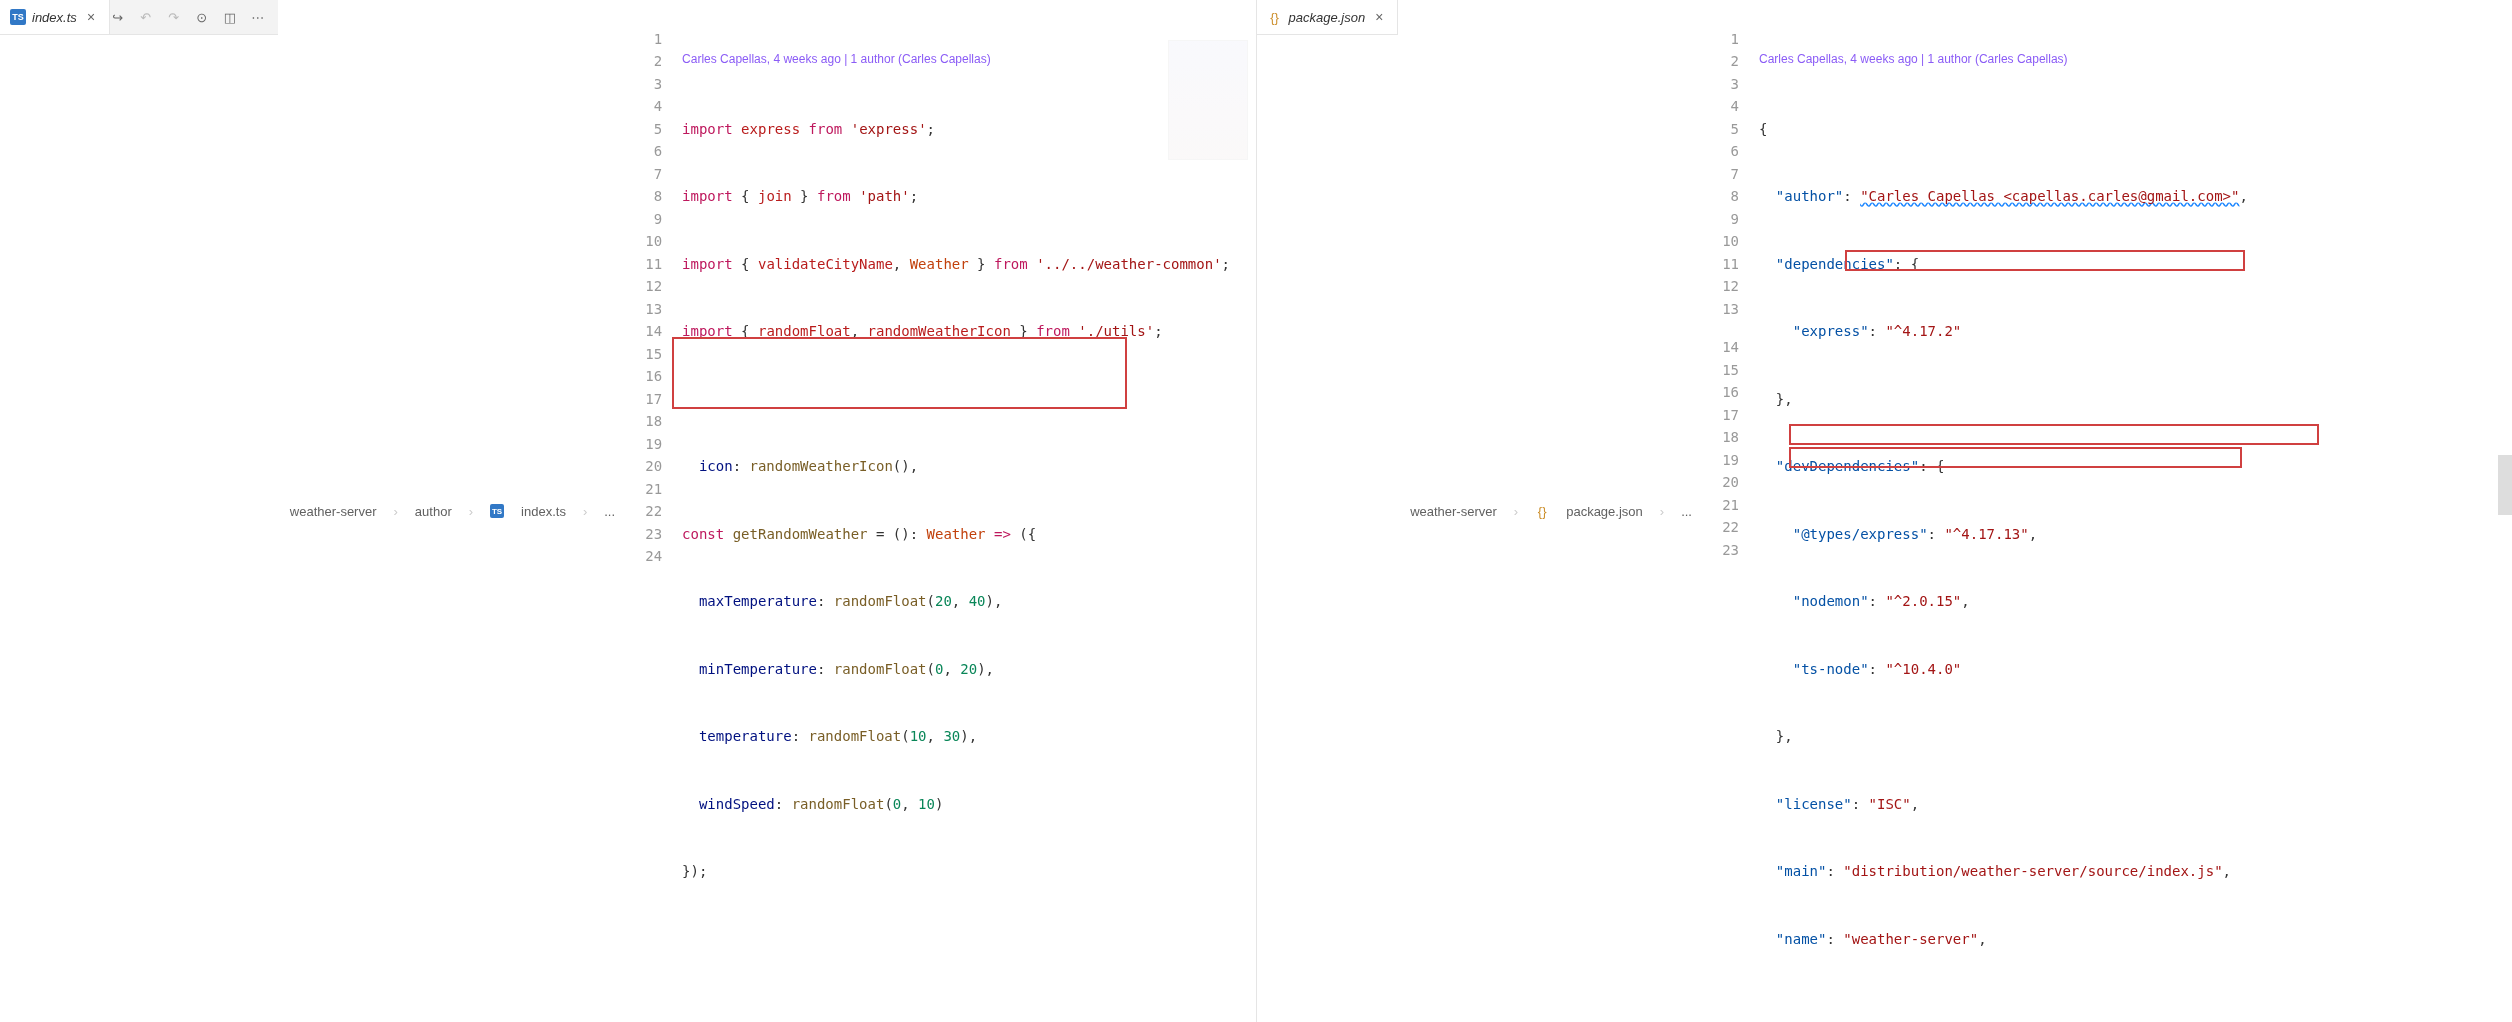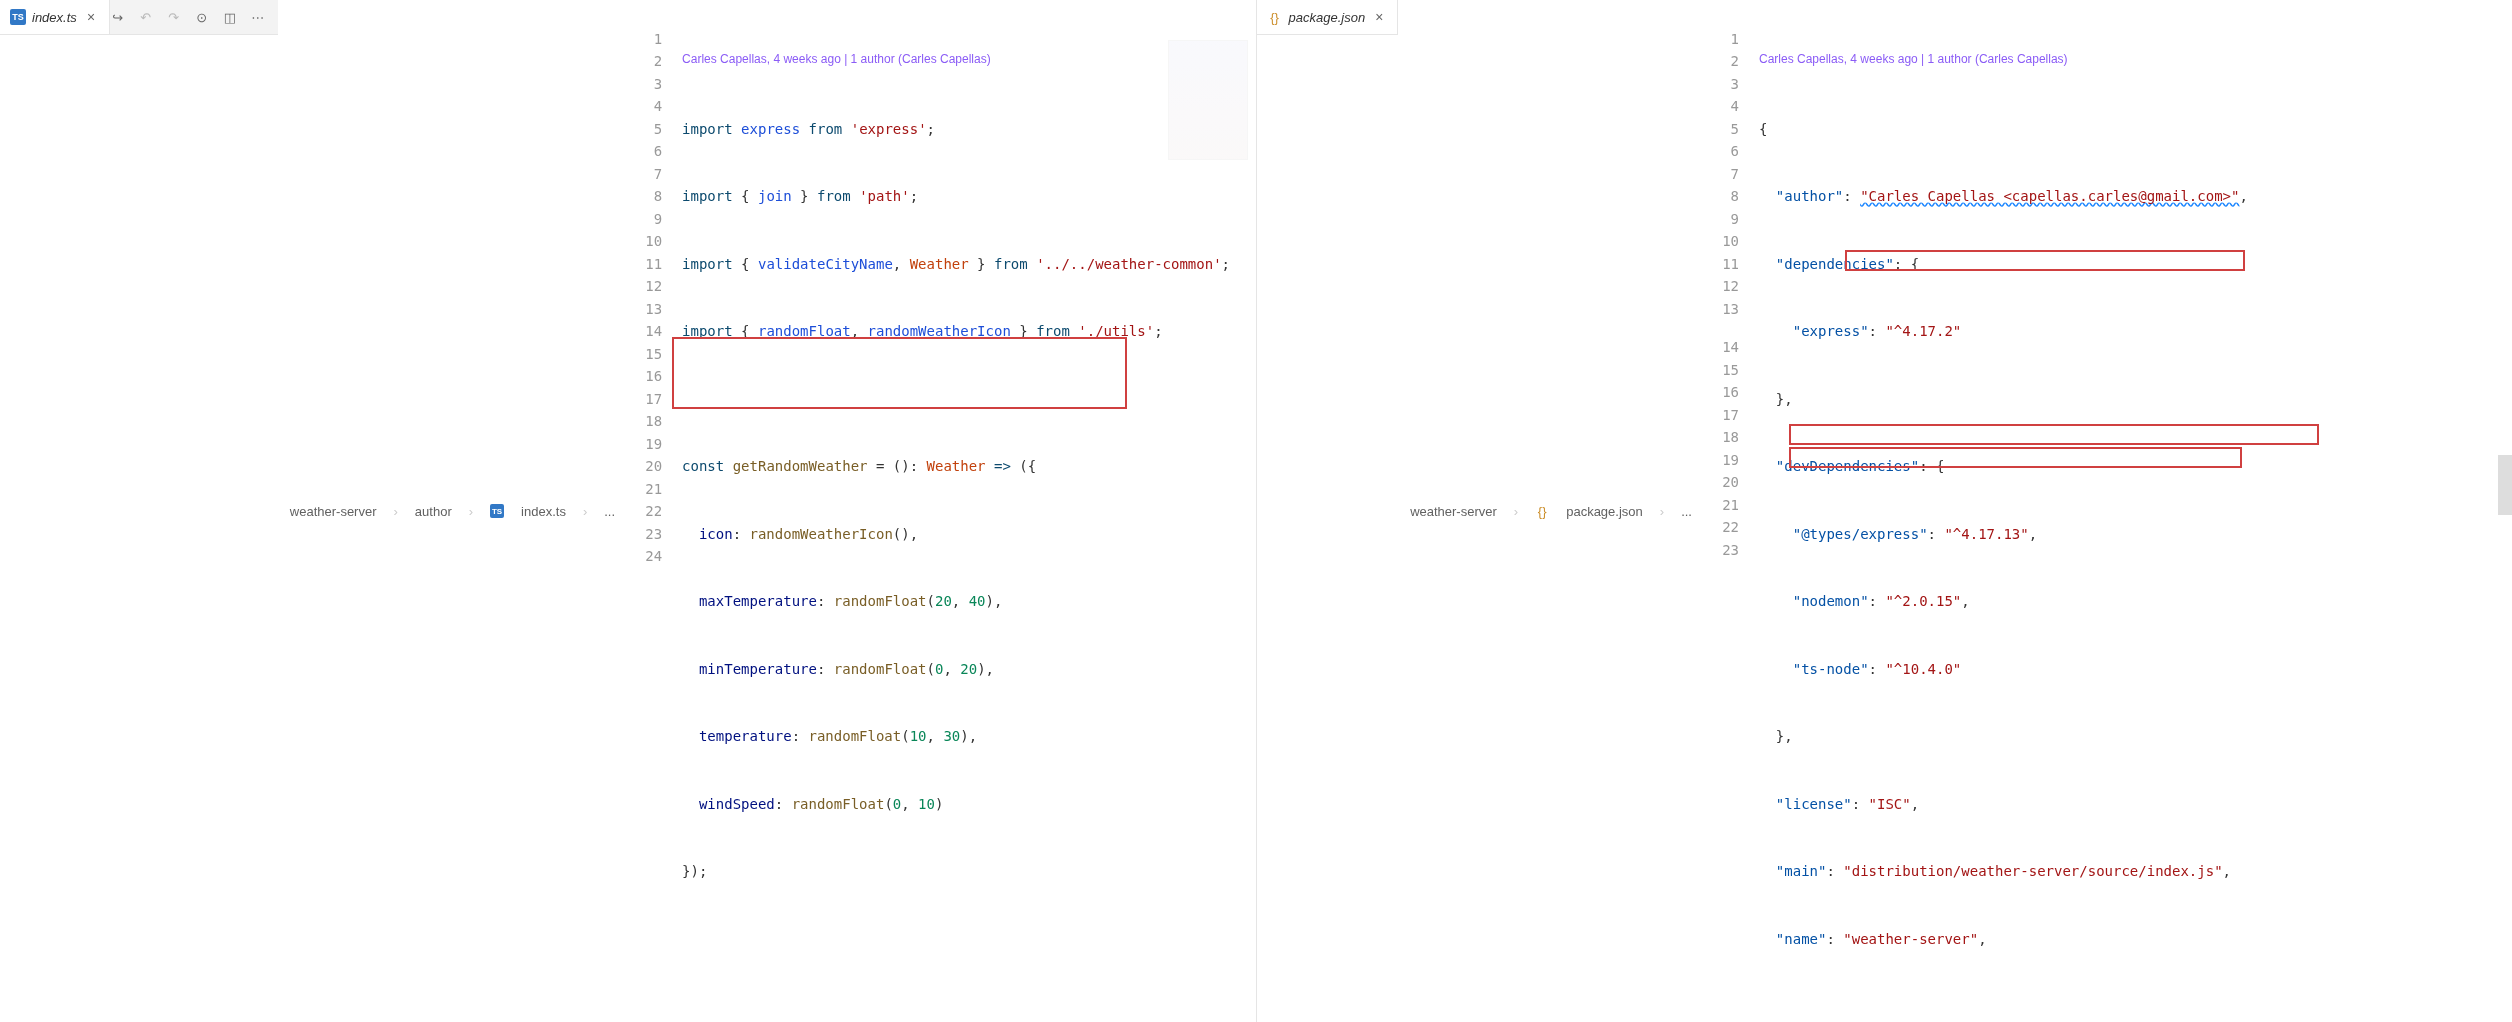--- a/index.html
+++ b/index.html
@@ -128,23 +128,23 @@
   position: absolute;
   top: 40px;
   right: 8px;
   width: 80px;
   height: 120px;
   background: linear-gradient(to bottom, rgba(100,100,200,0.08) 0%, rgba(150,100,100,0.08) 100%);
   border: 1px solid #eee;
   opacity: 0.5;
 }
 
-.kw { color: #0c4a6e; }
+.kw { color: #be185d; }
 .fn { color: #795e26; }
-.fn2 { color: #1d4ed8; }
+.fn2 { color: #b91c1c; }
 .str { color: #a31515; }
 .num { color: #098658; }
 .typ { color: #c2410c; }
 .prop { color: #001080; }
 .key { color: #0451a5; }
 .val { color: #a31515; }
 
 .hlbox {
   position: absolute;
   border: 2px solid #d04040;
@@ -218,22 +218,22 @@
       <div class="ln">23</div>
       <div class="ln">24</div>
     </div>
     <div class="code">
       <div class="annot">Carles Capellas, 4 weeks ago | 1 author (Carles Capellas)</div>
       <div class="code-line"><span class="kw">import</span> <span class="fn2">express</span> <span class="kw">from</span> <span class="str">'express'</span>;</div>
       <div class="code-line"><span class="kw">import</span> { <span class="fn2">join</span> } <span class="kw">from</span> <span class="str">'path'</span>;</div>
       <div class="code-line"><span class="kw">import</span> { <span class="fn2">validateCityName</span>, <span class="typ">Weather</span> } <span class="kw">from</span> <span class="str">'../../weather-common'</span>;</div>
       <div class="code-line"><span class="kw">import</span> { <span class="fn2">randomFloat</span>, <span class="fn2">randomWeatherIcon</span> } <span class="kw">from</span> <span class="str">'./utils'</span>;</div>
       <div class="code-line"></div>
+      <div class="code-line">  <span class="prop">icon</span>: <span class="fn">randomWeatherIcon</span>(),</div>
       <div class="code-line"><span class="kw">const</span> <span class="fn">getRandomWeather</span> = (): <span class="typ">Weather</span> <span class="kw">=&gt;</span> ({</div>
-      <div class="code-line">  <span class="prop">icon</span>: <span class="fn">randomWeatherIcon</span>(),</div>
       <div class="code-line">  <span class="prop">maxTemperature</span>: <span class="fn">randomFloat</span>(<span class="num">20</span>, <span class="num">40</span>),</div>
       <div class="code-line">  <span class="prop">minTemperature</span>: <span class="fn">randomFloat</span>(<span class="num">0</span>, <span class="num">20</span>),</div>
       <div class="code-line">  <span class="prop">temperature</span>: <span class="fn">randomFloat</span>(<span class="num">10</span>, <span class="num">30</span>),</div>
       <div class="code-line">  <span class="prop">windSpeed</span>: <span class="fn">randomFloat</span>(<span class="num">0</span>, <span class="num">10</span>)</div>
       <div class="code-line">});</div>
       <div class="code-line"></div>
       
       
       
       

